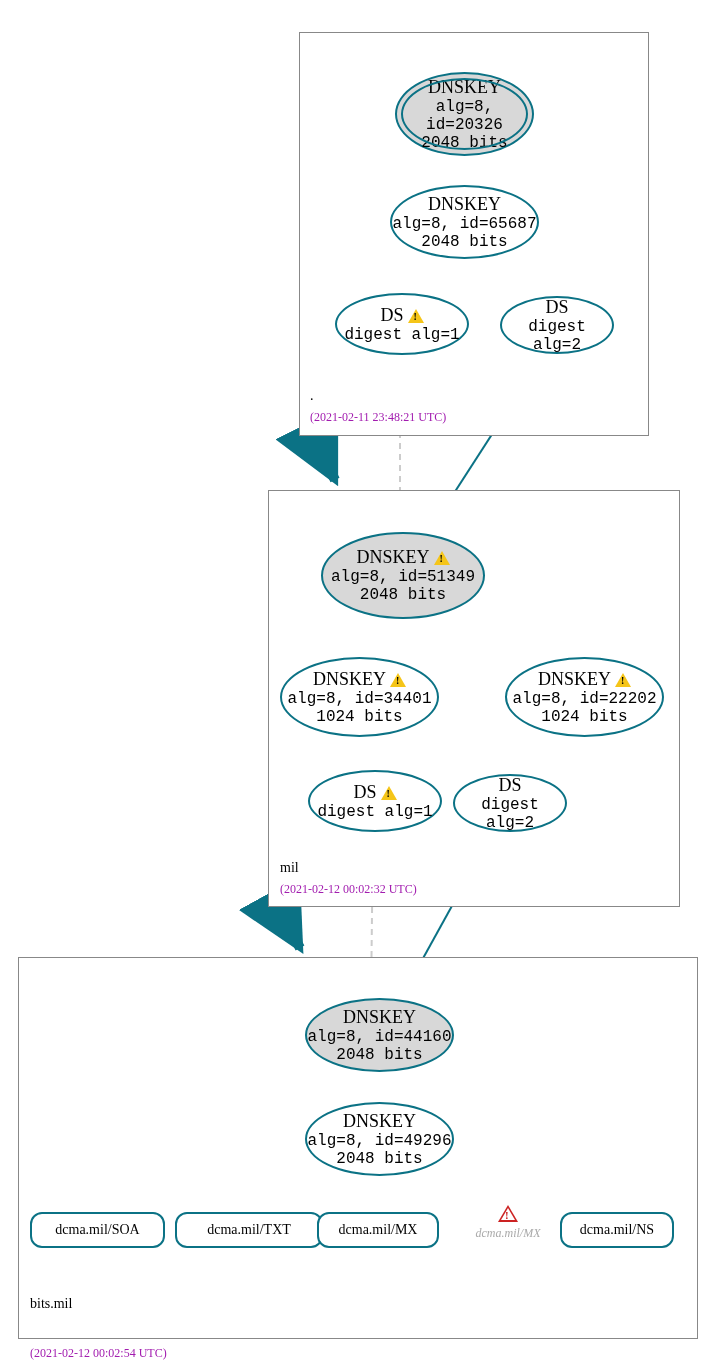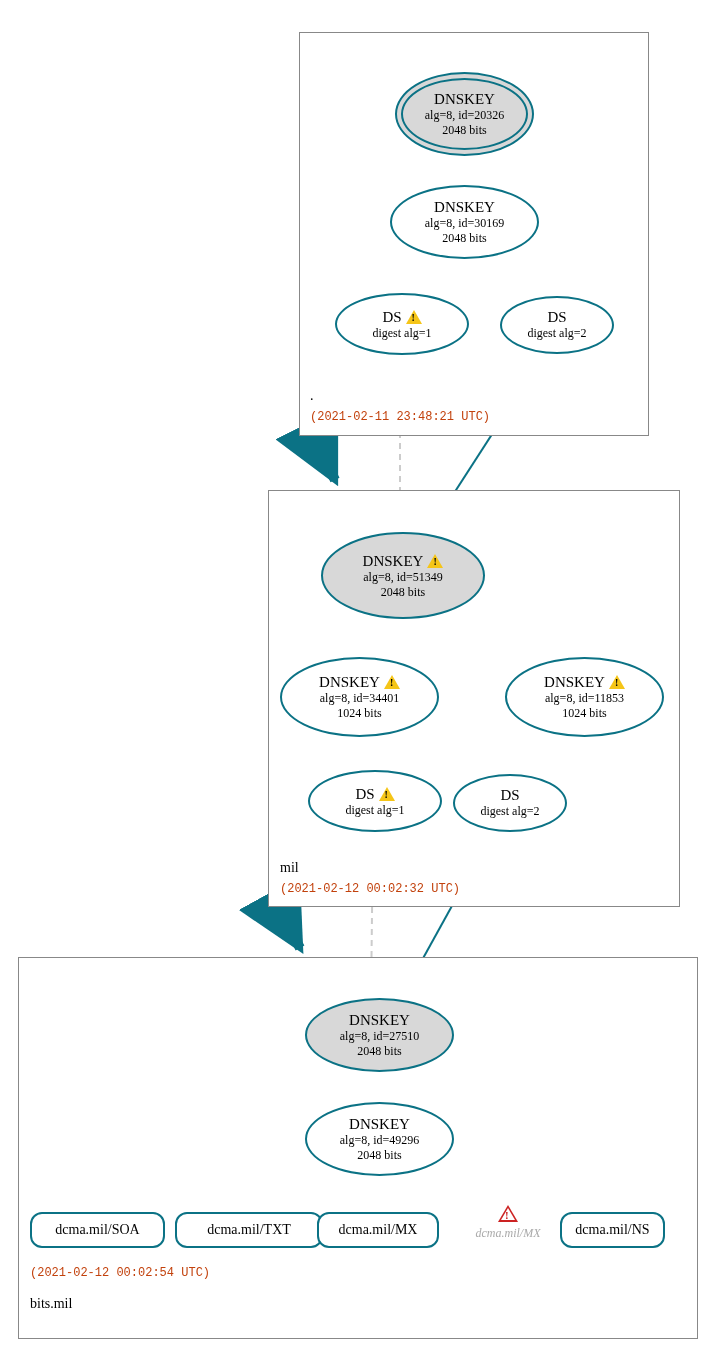--- a/index.html
+++ b/index.html
@@ -17,22 +17,21 @@
     background: #fff;
   }
   .zone-label {
     position: absolute;
     font-size: 14px;
     color: #000;
   }
   .zone-sublabel {
     position: absolute;
     font-size: 12px;
-    color: #c2410c;
-    font-family: Liberation Mono, monospace;
+    color: #a21caf;
   }
   .node-ellipse {
     position: absolute;
     border: 2px solid #0b7285;
     border-radius: 50%;
     display: flex;
     flex-direction: column;
     align-items: center;
     justify-content: center;
     text-align: center;
@@ -42,24 +41,25 @@
     content: "";
     position: absolute;
     inset: 4px;
     border: 2px solid #0b7285;
     border-radius: 50%;
   }
   .node-ellipse.ksk {
     background: #d8d8d8;
   }
   .node-title {
-    font-size: 15px;
+    font-size: 18px;
   }
   .node-sub {
-    font-size: 12px;
+    font-size: 16px;
+    font-family: Liberation Mono, monospace;
   }
   .rect-node {
     position: absolute;
     border: 2px solid #0b7285;
     border-radius: 12px;
     background: #fff;
     display: flex;
     align-items: center;
     justify-content: center;
     font-size: 14px;
@@ -193,21 +193,21 @@
 <div class="zone-sublabel" style="left:310px; top:410px;">(2021-02-11 23:48:21 UTC)</div>
 
 <div class="node-ellipse ksk trust-anchor" style="left:395px; top:72px; width:135px; height:80px;">
   <div class="node-title">DNSKEY</div>
   <div class="node-sub">alg=8, id=20326</div>
   <div class="node-sub">2048 bits</div>
 </div>
 
 <div class="node-ellipse" style="left:390px; top:185px; width:145px; height:70px;">
   <div class="node-title">DNSKEY</div>
-  <div class="node-sub">alg=8, id=30169</div>
+  <div class="node-sub">alg=8, id=65687</div>
   <div class="node-sub">2048 bits</div>
 </div>
 
 <div class="node-ellipse" style="left:335px; top:293px; width:130px; height:58px;">
   <div><span class="node-title">DS</span><span class="warn-icon"></span></div>
   <div class="node-sub">digest alg=1</div>
 </div>
 
 <div class="node-ellipse" style="left:500px; top:296px; width:110px; height:54px;">
   <div class="node-title">DS</div>
@@ -225,41 +225,41 @@
 </div>
 
 <div class="node-ellipse" style="left:280px; top:657px; width:155px; height:76px;">
   <div><span class="node-title">DNSKEY</span><span class="warn-icon"></span></div>
   <div class="node-sub">alg=8, id=34401</div>
   <div class="node-sub">1024 bits</div>
 </div>
 
 <div class="node-ellipse" style="left:505px; top:657px; width:155px; height:76px;">
   <div><span class="node-title">DNSKEY</span><span class="warn-icon"></span></div>
-  <div class="node-sub">alg=8, id=11853</div>
+  <div class="node-sub">alg=8, id=22202</div>
   <div class="node-sub">1024 bits</div>
 </div>
 
 <div class="node-ellipse" style="left:308px; top:770px; width:130px; height:58px;">
   <div><span class="node-title">DS</span><span class="warn-icon"></span></div>
   <div class="node-sub">digest alg=1</div>
 </div>
 
 <div class="node-ellipse" style="left:453px; top:774px; width:110px; height:54px;">
   <div class="node-title">DS</div>
   <div class="node-sub">digest alg=2</div>
 </div>
 
 <div class="zone-box" style="left:18px; top:957px; width:678px; height:380px;"></div>
 <div class="zone-label" style="left:30px; top:1296px;">bits.mil</div>
-<div class="zone-sublabel" style="left:30px; top:1266px;">(2021-02-12 00:02:54 UTC)</div>
+<div class="zone-sublabel" style="left:30px; top:1346px;">(2021-02-12 00:02:54 UTC)</div>
 
 <div class="node-ellipse ksk" style="left:305px; top:998px; width:145px; height:70px;">
   <div class="node-title">DNSKEY</div>
-  <div class="node-sub">alg=8, id=27510</div>
+  <div class="node-sub">alg=8, id=44160</div>
   <div class="node-sub">2048 bits</div>
 </div>
 
 <div class="node-ellipse" style="left:305px; top:1102px; width:145px; height:70px;">
   <div class="node-title">DNSKEY</div>
   <div class="node-sub">alg=8, id=49296</div>
   <div class="node-sub">2048 bits</div>
 </div>
 
 <div class="rect-node" style="left:30px; top:1212px; width:135px;">
@@ -268,15 +268,15 @@
 <div class="rect-node" style="left:175px; top:1212px; width:148px;">
   <span>dcma.mil/TXT</span>
 </div>
 <div class="rect-node" style="left:317px; top:1212px; width:122px;">
   <span>dcma.mil/MX</span>
 </div>
 <div class="error-node" style="left:463px; top:1205px; width:90px;">
   <span class="err-icon"></span><br>
   <span>dcma.mil/MX</span>
 </div>
-<div class="rect-node" style="left:560px; top:1212px; width:105px;">
+<div class="rect-node" style="left:560px; top:1212px; width:114px;">
   <span>dcma.mil/NS</span>
 </div>
 
 </body></html>

